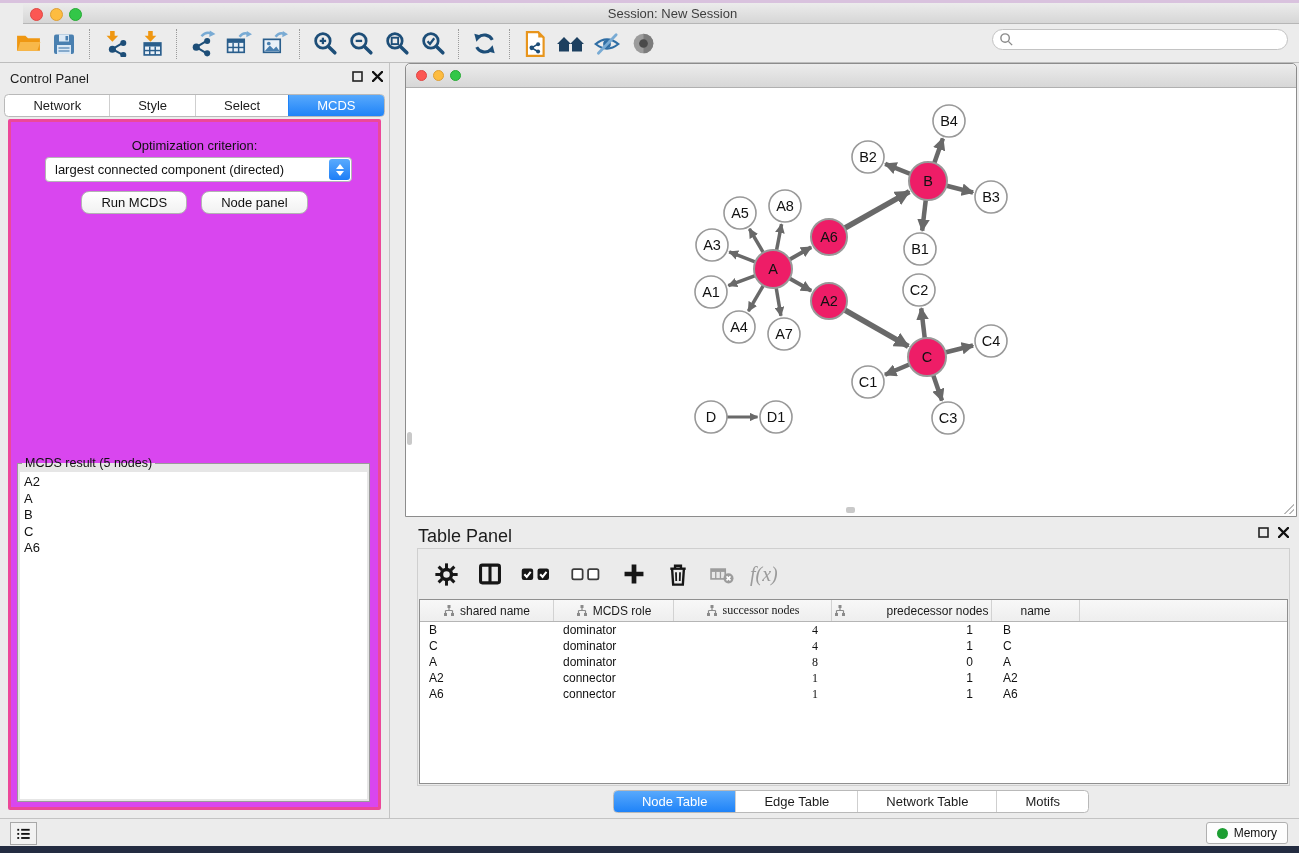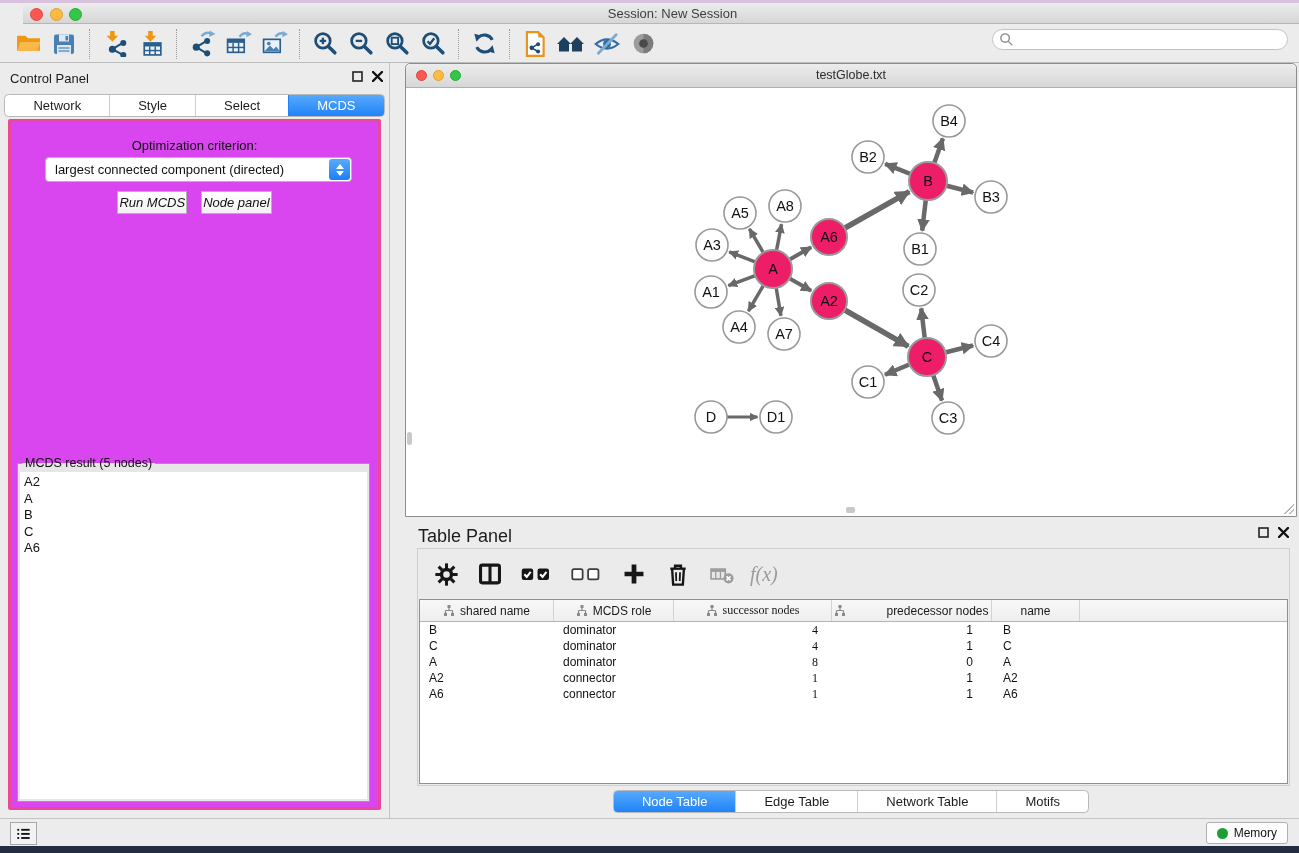--- a/index.html
+++ b/index.html
@@ -43,22 +43,22 @@
   .cp-body { position:absolute; left:8px; right:8px; top:56px; bottom:8px; background:#d946ef;
     border:3px solid #ec4899; border-radius:2px; }
   .opt-label { position:absolute; left:0; right:0; top:16px; text-align:center; font-size:13px; color:#111; }
   .dropdown { position:absolute; left:34px; right:26px; top:35px; height:25px; background:#fff;
     border:1px solid #b5b5b5; border-radius:4px; font-size:13px; color:#111;
     display:flex; align-items:center; padding-left:9px; }
   .dd-stepper { position:absolute; right:1px; top:1px; bottom:1px; width:21px; border-radius:3px;
     background:linear-gradient(#5aabfd,#1d7ef7); display:flex; flex-direction:column; align-items:center; justify-content:center; gap:2px; }
   .tri-up { width:0; height:0; border-left:4px solid transparent; border-right:4px solid transparent; border-bottom:5px solid #fff; }
   .tri-dn { width:0; height:0; border-left:4px solid transparent; border-right:4px solid transparent; border-top:5px solid #fff; }
-  .btn { background:linear-gradient(#ffffff,#f1f1f1); border:1px solid #b3b3b3; border-radius:0;
-    font-size:13px; color:#111; height:23px; padding:0 1px;font-style:italic; }
+  .btn { background:linear-gradient(#ffffff,#f1f1f1); border:1px solid #b3b3b3; border-radius:8px;
+    font-size:13px; color:#111; height:23px; padding:0 19px; }
   .cp-buttons { position:absolute; left:0; right:0; top:69px; display:flex; justify-content:center; gap:14px; }
   .mcds-fieldset { position:absolute; left:6px; right:8px; top:334px; height:346px;
     border:1px solid #9a9a9a; padding:2px; background:#e6e6e6; }
   .mcds-fieldset legend { font-size:12.5px; color:#111; padding:0 3px; margin-left:2px; }
   .mcds-list { width:100%; height:100%; background:#fff; border:none; overflow:hidden; padding:2px 4px; }
   .mcds-item { font-size:13px; color:#111; line-height:16.5px; }
 
   
   .right-col { position:absolute; left:390px; top:0; right:0; height:755px; background:#ececec; }
 
@@ -330,21 +330,20 @@
       </div>
     </div>
 
     <div class="right-col">
 
       <div class="net-window">
         <div class="net-titlebar">
           <span class="ntl red"></span>
           <span class="ntl yel"></span>
           <span class="ntl grn"></span>
-          <div class="net-title">testGlobe.txt</div>
         </div>
         <div class="net-canvas">
           <svg id="graph" width="880" height="428">
               <defs>
                 <marker id="arw" viewBox="0 0 10 10" refX="9" refY="5" markerWidth="2.8" markerHeight="2.8" orient="auto" markerUnits="strokeWidth">
                   <path d="M0 0 L10 5 L0 10 z" fill="#696969"></path>
                 </marker>
               </defs>
               <line x1="367" y1="181" x2="322.34497504058373" y2="197.56557377526732" stroke="#696969" stroke-width="3.5" marker-end="url(#arw)"></line>
               <line x1="367" y1="181" x2="323.2154701064016" y2="163.77329971399408" stroke="#696969" stroke-width="3.5" marker-end="url(#arw)"></line>

